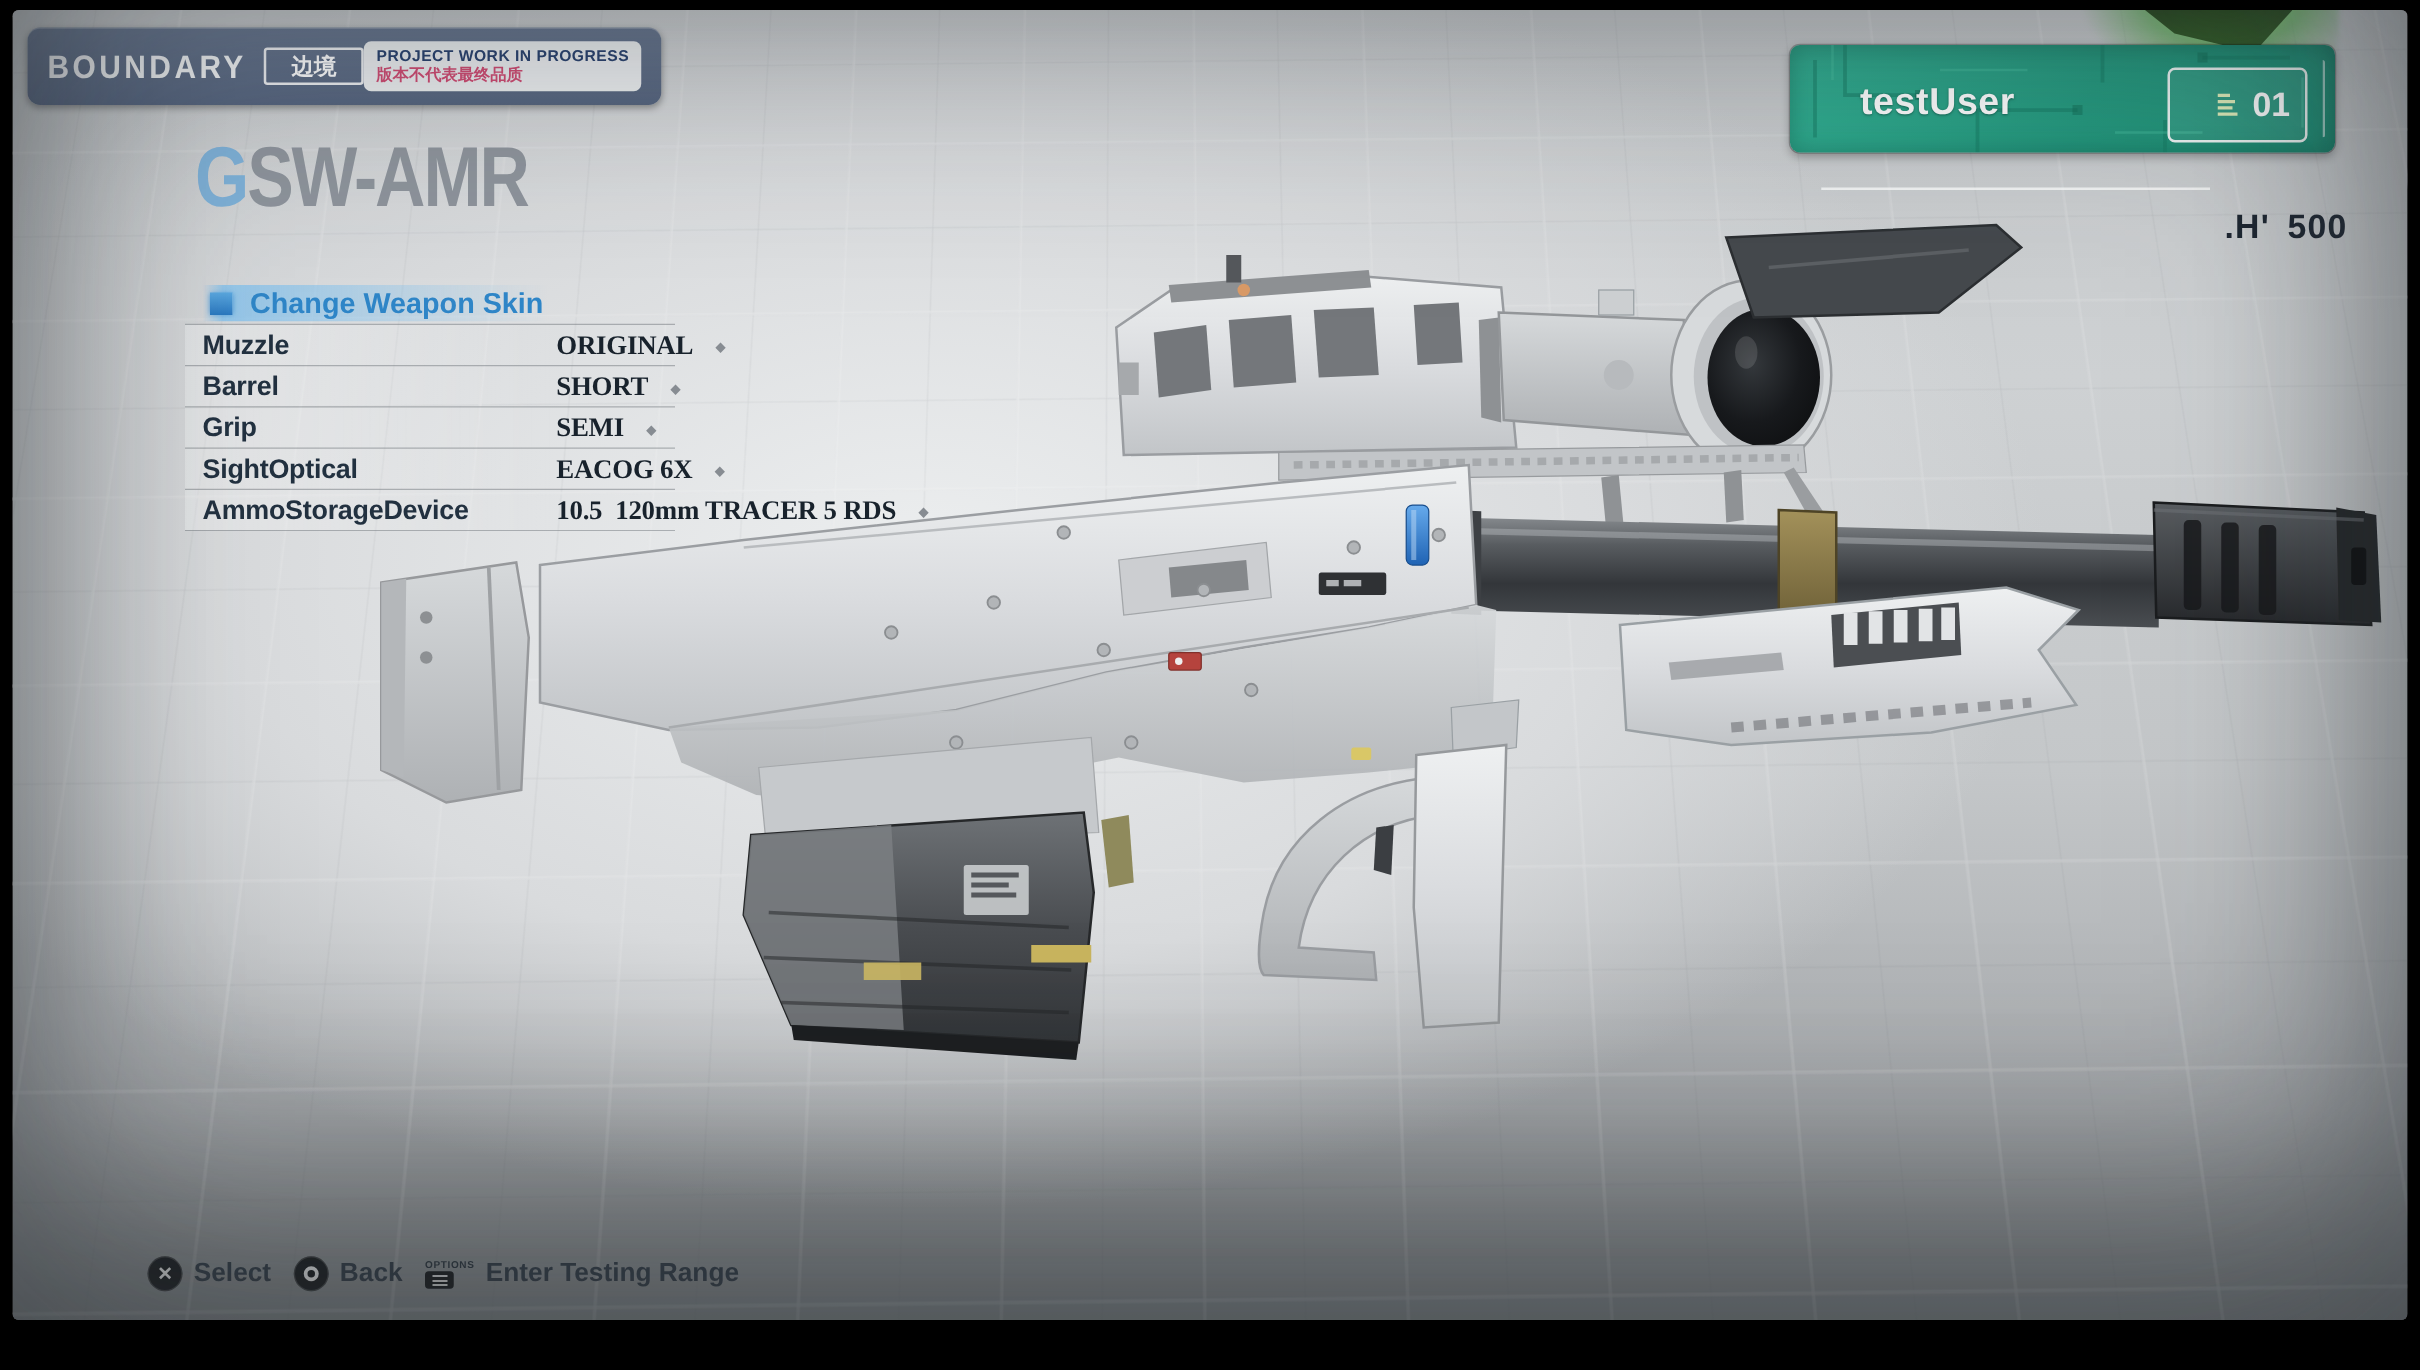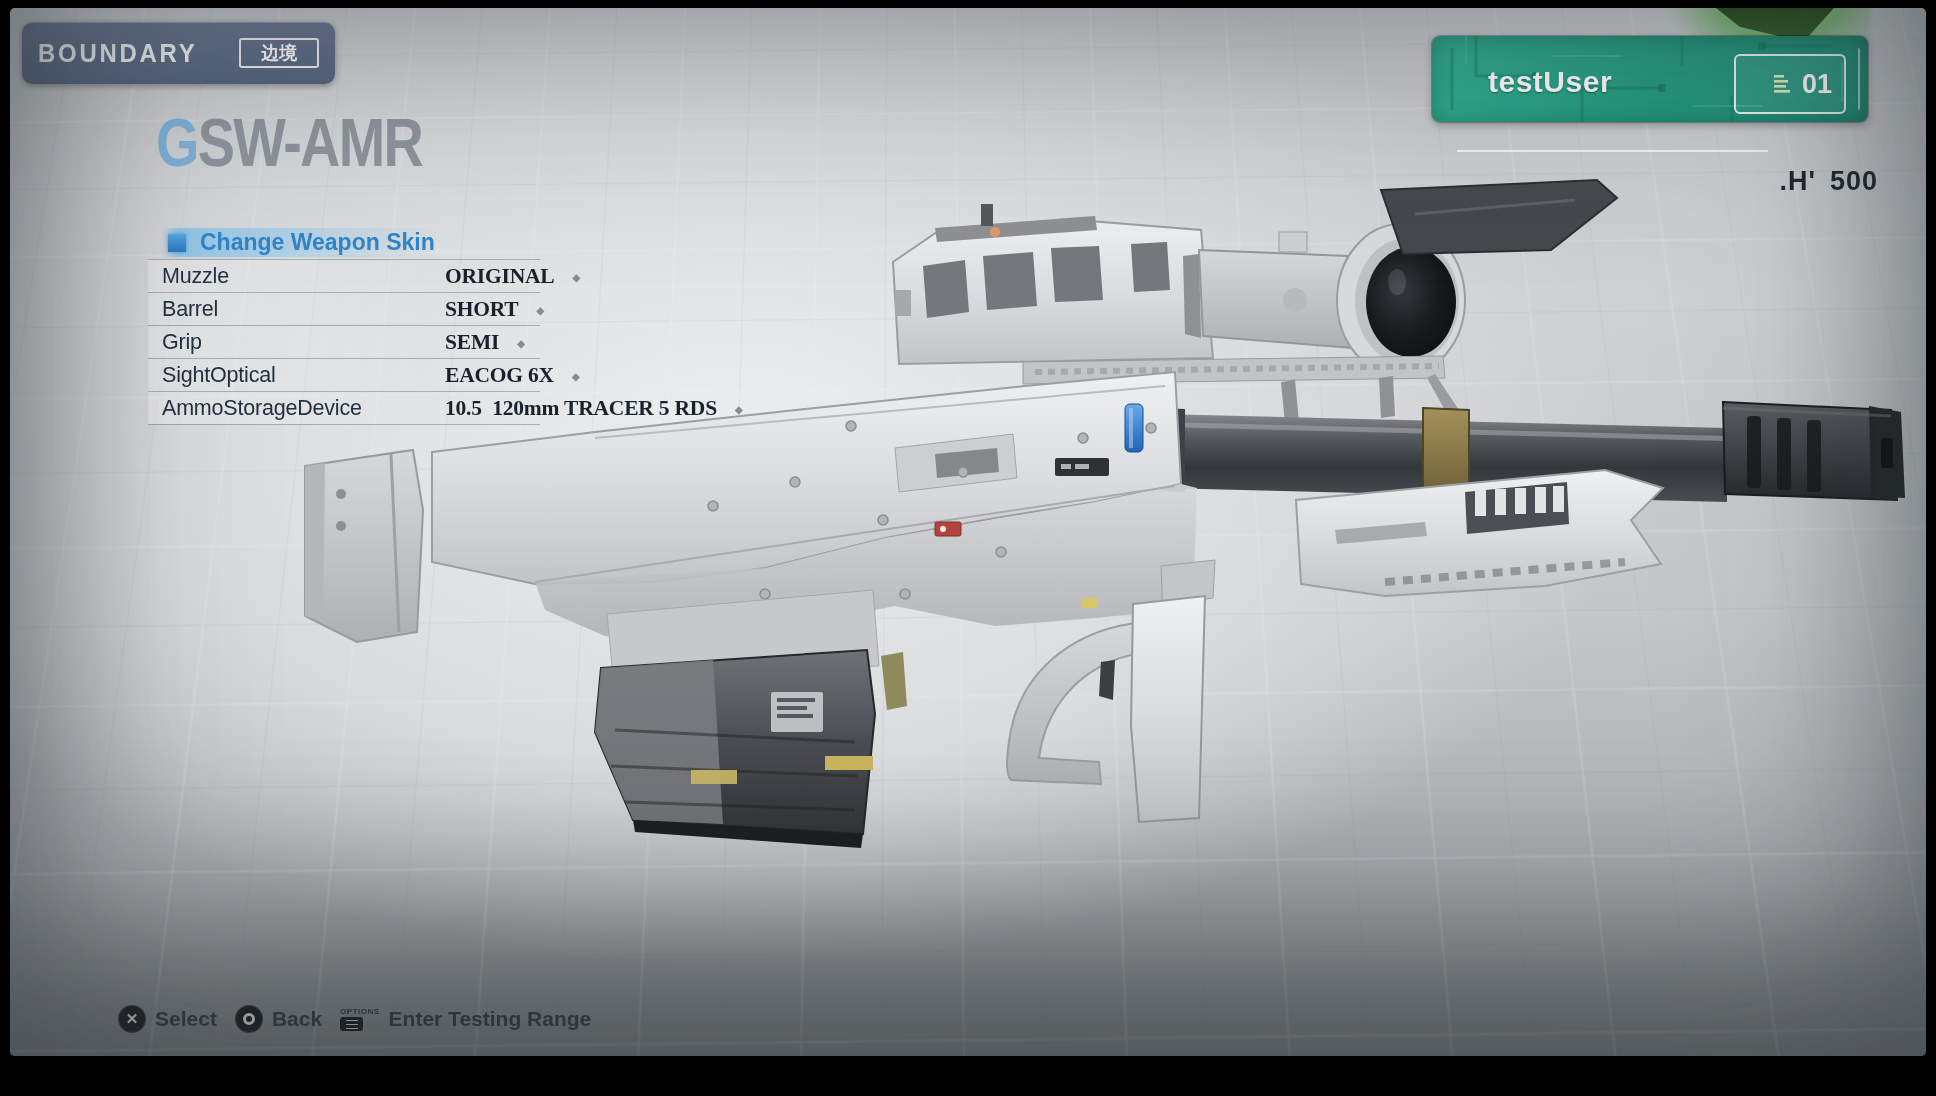--- a/index.html
+++ b/index.html
@@ -24,21 +24,21 @@
   
   .foliage { position:absolute; right:55px; top:-6px; width:205px; height:66px;
     background:radial-gradient(ellipse at 55% -5%, rgba(115,225,85,.95) 0%, rgba(62,165,52,.55) 40%, rgba(30,100,30,0) 72%);
     filter:blur(2px); }
   .foliage-dark { position:absolute; right:92px; top:0; width:118px; height:34px;
     background:linear-gradient(180deg,#1d3a14,#2a561e);
     clip-path:polygon(0 0,100% 0,74% 100%,20% 55%); opacity:.9; }
 
   
   .logo { position:absolute; left:12px; top:14px; height:62px; display:flex; align-items:center;
-    gap:28px; padding:0 16px; background:linear-gradient(180deg,#66758e,#55647e);
+    gap:0; padding:0 16px; background:linear-gradient(180deg,#66758e,#55647e);
     border-radius:10px; box-shadow:0 2px 6px rgba(0,0,0,.35), inset 0 1px 0 rgba(255,255,255,.25); }
   .logo-brand { font-size:26px; font-weight:700; color:#f3f5f7; letter-spacing:3px;
     transform:scaleX(.92); transform-origin:left center; white-space:nowrap; }
   .logo-cn { border:2px solid rgba(255,255,255,.9); border-radius:3px; color:#fff;
     font-size:18px; font-weight:700; padding:1px 20px; white-space:nowrap; }
   .logo-badge { background:#eef0f2; border-radius:6px; padding:5px 10px; line-height:1.15; }
   .logo-badge .l1 { font-size:12.5px; font-weight:700; color:#27406e; letter-spacing:.4px; white-space:nowrap; }
   .logo-badge .l2 { font-size:13px; font-weight:700; color:#d24a72; white-space:nowrap; }
 
   
@@ -73,21 +73,21 @@
   .skin-row { position:relative; height:33px; display:flex; align-items:center; cursor:pointer; }
   .skin-row::before { content:""; position:absolute; left:14px; top:2px; height:29px; width:276px;
     background:linear-gradient(90deg, rgba(125,192,238,.0) 0%, rgba(125,192,238,.75) 6%,
       rgba(125,192,238,.35) 55%, rgba(125,192,238,0) 100%); }
   .skin-marker { position:relative; margin-left:20px; width:18px; height:18px;
     background:linear-gradient(180deg,#5aa8e0,#2a78c0); box-shadow:0 0 4px rgba(60,140,210,.8); }
   .skin-label { position:relative; margin-left:14px; font-size:23px; font-weight:700; color:#2f86c8; }
   .slot-row { position:relative; height:33px; border-top:1px solid rgba(122,127,133,.55);
     display:flex; align-items:center; cursor:pointer;
     background:linear-gradient(90deg, rgba(255,255,255,.32), rgba(255,255,255,0) 75%); }
-  .slot-label { margin-left:14px; font-size:21.5px; font-weight:400; color:#223140; letter-spacing:-.2px;text-align:center; }
+  .slot-label { margin-left:14px; font-size:21.5px; font-weight:700; color:#223140; letter-spacing:-.2px;text-align:center; }
   .slot-value { position:absolute; left:297px; top:4px; font-size:21.5px; font-weight:700;
     color:#18222c; white-space:pre; letter-spacing:-.2px;font-family:Liberation Serif, serif; }
   .diamond { display:inline-block; margin-left:18px; font-size:10px; color:#878c92; vertical-align:2px; }
 
   
   .weapon-view { position:absolute; left:285px; top:162px; width:1625px; height:700px; cursor:grab; }
 
   
   .footer { position:absolute; left:108px; top:991px; height:40px; display:flex; align-items:center;
     gap:18px; color:#333e4a; font-size:21px; font-weight:700; }
@@ -108,20 +108,24 @@
 
 <div class="screen">
   <div class="bg-grid"></div>
 
   <div class="foliage"></div>
   <div class="foliage-dark"></div>
 
   <div class="logo">
     <span class="logo-brand">BOUNDARY</span>
     <span class="logo-cn">边境</span>
+    <span class="logo-badge">
+      <div class="l1">PROJECT WORK IN PROGRESS</div>
+      <div class="l2">版本不代表最终品质</div>
+    </span>
   </div>
 
   <div class="player-card">
     <svg class="circuit" viewBox="0 0 436 86">
       <g stroke="#157a63" stroke-width="3" opacity=".5" fill="none">
         <path d="M20,12 L20,74"></path>
           <path d="M44,0 L44,40 L110,40"></path>
           <path d="M150,86 L150,52 L230,52"></path>
         <path d="M250,0 L250,30"></path>
           <path d="M300,86 L300,60"></path>

